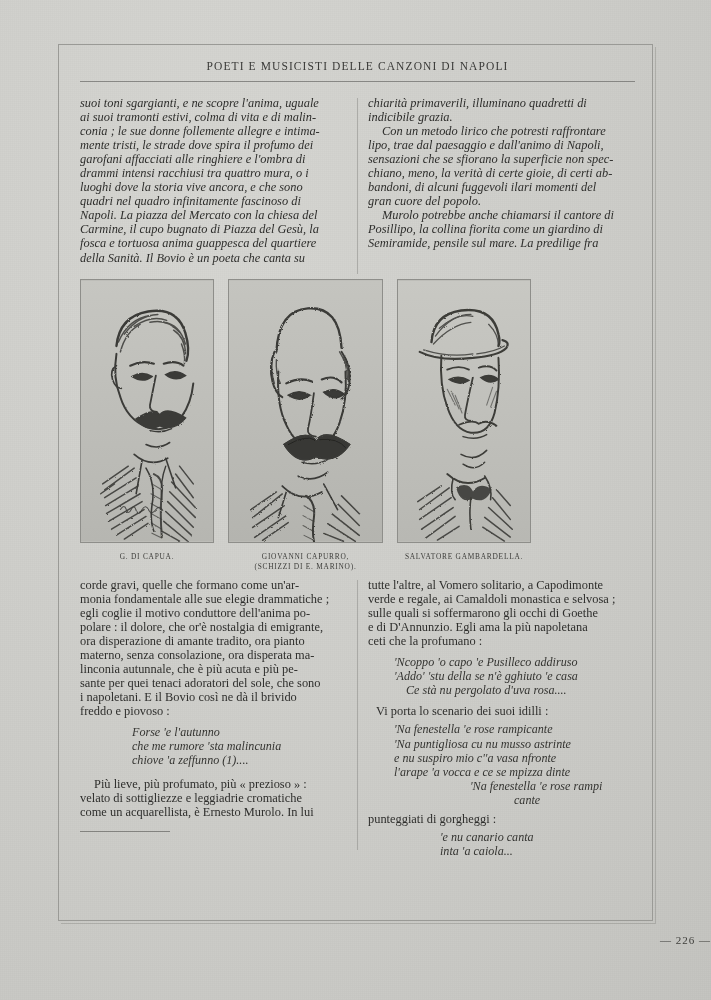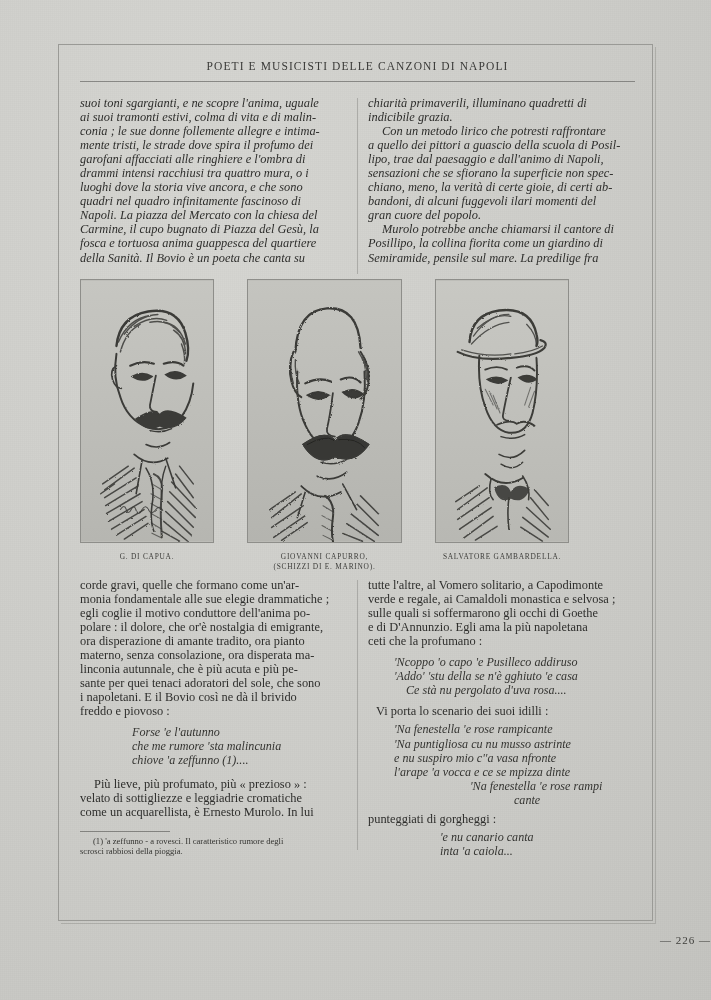--- a/index.html
+++ b/index.html
@@ -85,21 +85,21 @@
     white-space:nowrap;
   }
   .jl.nol{justify-content:flex-start;}
   .jl span{display:inline-block;}
 
   
   .plates{
     margin-top:14px;
     display:flex;
     justify-content:space-between;
-    width:489px;
+    width:451px;
   }
   .plate{
     position:relative;
   }
   .plate .img{
     display:block;
     border:1px solid #8e8e8a;
     box-sizing:border-box;
     background:#bdbdb8;
   }
@@ -216,23 +216,20 @@
           <span class="jl">
               <span>chiarità primaverili, illuminano quadretti di</span>
             </span>
           <span class="jl nol">
               <span>indicibile grazia.</span>
             </span>
         </p>
         <p class="t">
           <span class="jl" style="padding-left:14px;">
               <span>Con un metodo lirico che potresti raffrontare</span>
-            </span>
-          <span class="jl">
-              <span>a quello dei pittori a guascio della scuola di Posil-</span>
             </span>
           <span class="jl">
               <span>lipo, trae dal paesaggio e dall'animo di Napoli,</span>
             </span>
           <span class="jl">
               <span>sensazioni che se sfiorano la superficie non spec-</span>
             </span>
           <span class="jl">
               <span>chiano, meno, la verità di certe gioie, di certi ab-</span>
             </span>
@@ -555,24 +552,20 @@
             </span>
           <span class="jl">
               <span>velato di sottigliezze e leggiadrie cromatiche</span>
             </span>
           <span class="jl nol">
               <span>come un acquarellista, è Ernesto Murolo. In lui</span>
             </span>
         </p>
 
         <div class="fnrule"></div>
-        <p class="fn">
-          <span class="line ip">(1) 'a  zeffunno - a rovesci. Il caratteristico rumore degli</span>
-          <span class="line">scrosci rabbiosi della pioggia.</span>
-        </p>
       </div>
 
       <div class="col right">
         <p class="t">
           <span class="jl">
               <span>tutte l'altre, al Vomero solitario, a Capodimonte</span>
             </span>
           <span class="jl">
               <span>verde e regale, ai Camaldoli monastica e selvosa ;</span>
             </span>

